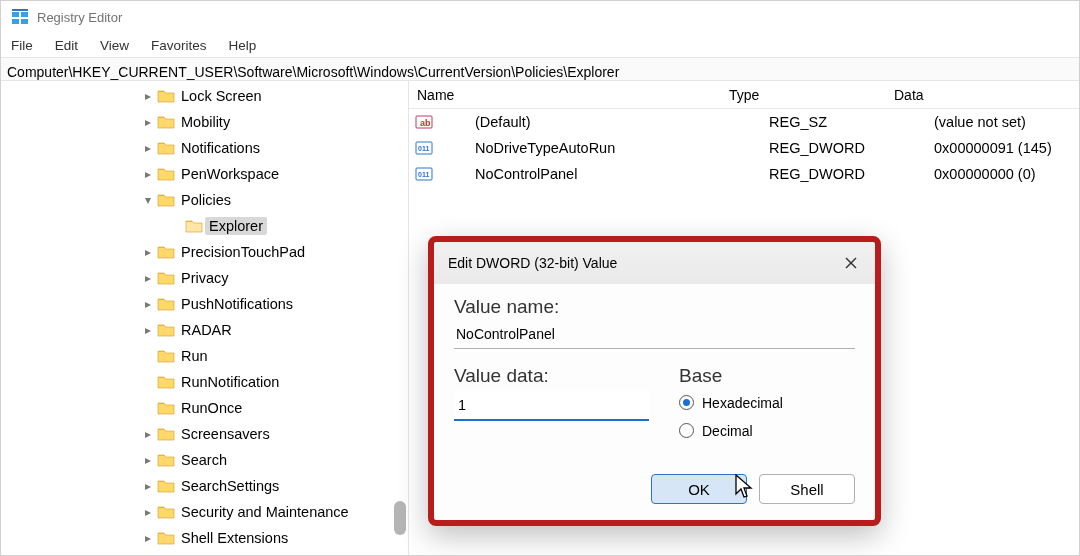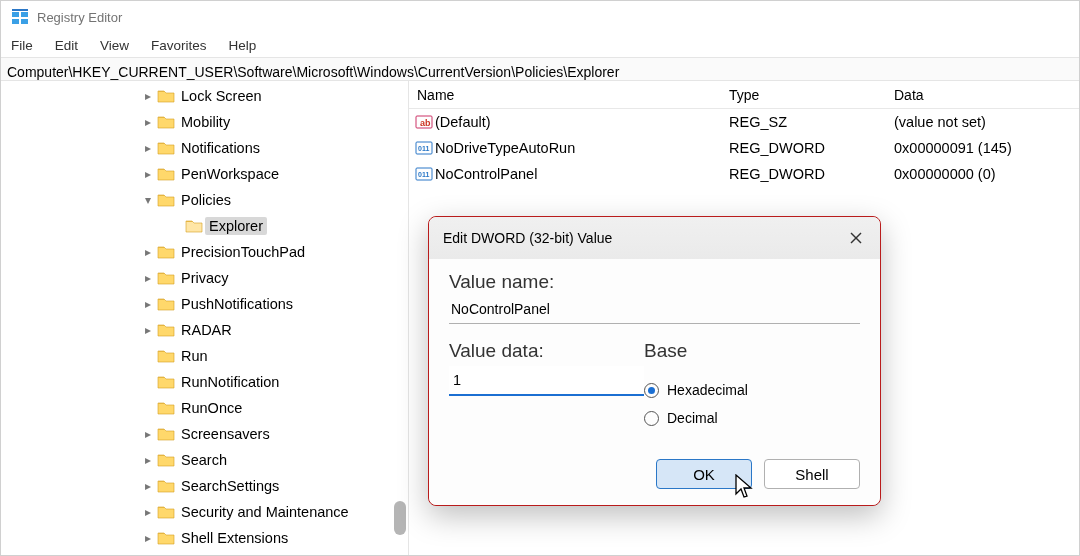--- a/index.html
+++ b/index.html
@@ -128,33 +128,33 @@
     display: flex;
     align-items: center;
     font-size: 14.5px;
   }
   .list-row .value-icon {
     width: 22px;
     display: inline-flex;
     justify-content: center;
     margin-left: 4px;
   }
-  .list-row .v-name { flex: 0 0 294px; }
+  .list-row .v-name { flex: 0 0 294px; margin-left: 40px; }
   .list-row .v-type { flex: 0 0 165px; }
   .list-row .v-data { flex: 1; }
 
   
   .dialog {
     position: absolute;
     left: 427px;
-    top: 215px;
+    top: 235px;
     width: 453px;
     height: 290px;
     background: #f7f7f7;
-    border: 1px solid #b91c1c;
+    border: 6px solid #b91c1c;
     border-radius: 8px;
     box-shadow: 0 10px 30px rgba(0,0,0,0.25);
     display: flex;
     flex-direction: column;
   }
   .dialog-titlebar {
     height: 42px;
     display: flex;
     align-items: center;
     justify-content: space-between;
@@ -185,35 +185,36 @@
     border: none;
     border-bottom: 1px solid #b0b0b0;
     background: transparent;
     font-size: 14px;
     padding: 4px 2px 6px 2px;
     margin-bottom: 16px;
     outline: none;
   }
   .dlg-columns {
     display: flex;
+    gap: 30px;
   }
   .dlg-col-left { flex: 0 0 195px; }
   .dlg-col-right { flex: 1; }
   .value-data-input {
     width: 100%;
     border: none;
     background: #fff;
     border-bottom: 2px solid #1b6fd2;
     font-size: 14.5px;
     padding: 6px 4px;
     outline: none;
   }
   .radio-row {
     display: flex;
-    align-items: flex-end;
+    align-items: flex-start;
     gap: 8px;
     height: 28px;
     font-size: 14px;
   }
   .radio {
     width: 15px; height: 15px;
     border: 1px solid #555;
     border-radius: 50%;
     display: inline-flex;
     align-items: center;

